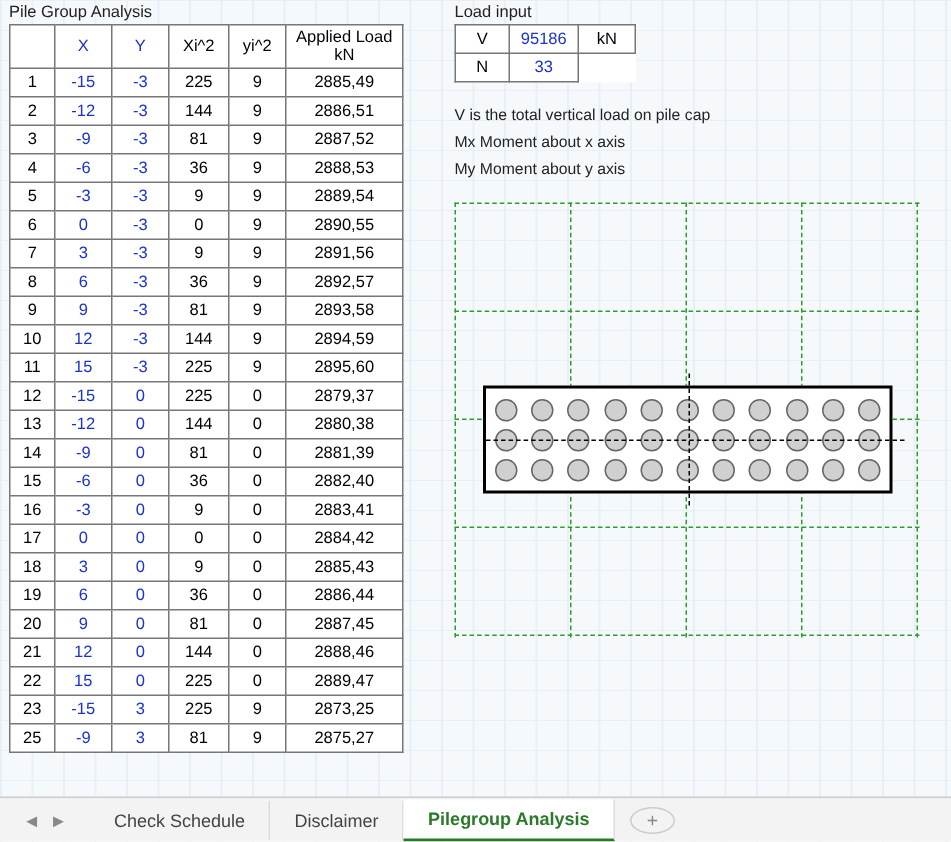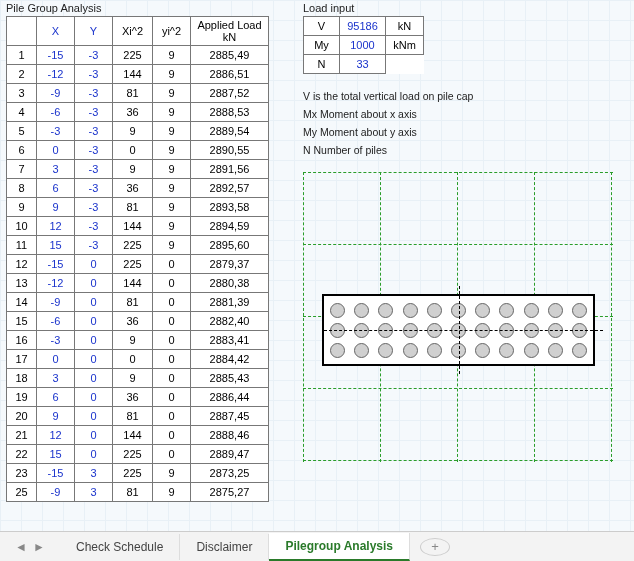--- a/index.html
+++ b/index.html
@@ -333,37 +333,31 @@
   <div class="right-col">
     <div class="section-title">Load input</div>
     <table class="load">
       <tbody id="load-body">
           <tr>
             <td class="c-lbl">V</td>
             <td class="c-val">95186</td>
             <td class="c-unt">kN</td>
           </tr>
           <tr>
-            <td class="c-lbl">My</td>
-            <td class="c-val">1000</td>
-            <td class="c-unt">kNm</td>
-          </tr>
-          <tr>
             <td class="c-lbl">N</td>
             <td class="c-val">33</td>
             <td class="c-unt" style="border: none; background: transparent;"></td>
           </tr>
         </tbody>
     </table>
 
     <div class="notes">
       <div>V is the total vertical load on pile cap</div>
       <div>Mx Moment about x axis</div>
       <div>My Moment about y axis</div>
-      <div>N Number of piles</div>
     </div>
 
     <div class="diagram">
       <div class="grid-dash-h" style="top:0"></div>
       <div class="grid-dash-h" style="top:72px"></div>
       <div class="grid-dash-h" style="top:144px"></div>
       <div class="grid-dash-h" style="top:216px"></div>
       <div class="grid-dash-h" style="top:288px"></div>
       <div class="grid-dash-v" style="left:0"></div>
       <div class="grid-dash-v" style="left:77px"></div>

